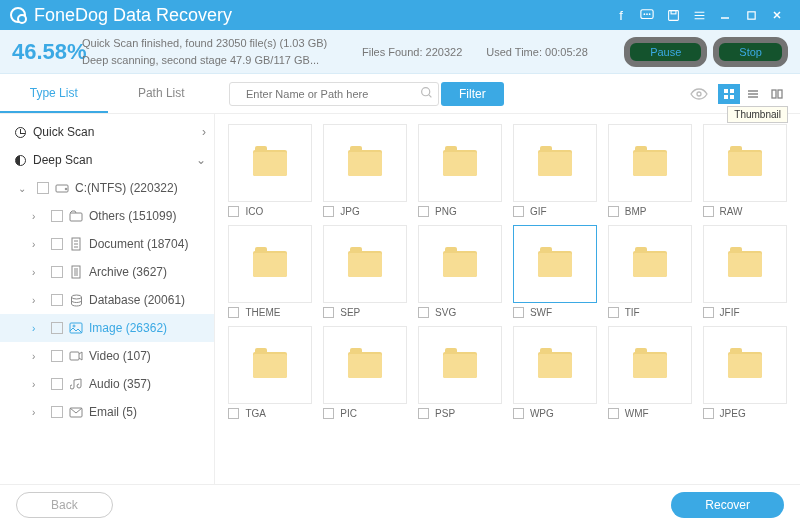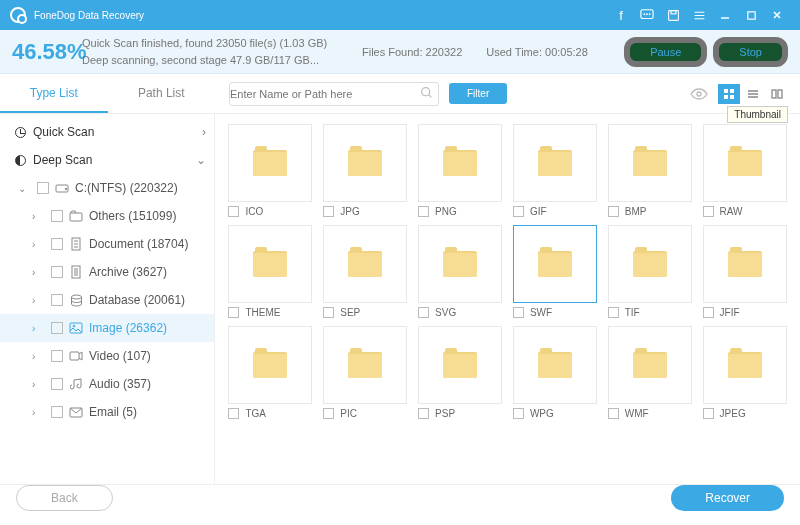--- a/index.html
+++ b/index.html
@@ -1,35 +1,35 @@
 <!DOCTYPE html>
 <html><head>
 <meta charset="utf-8">
 <style>
 *{box-sizing:border-box;margin:0;padding:0;font-family:-apple-system,Segoe UI,Arial,sans-serif}
 body{width:800px;height:525px;overflow:hidden;background:#fff;font-size:11px;color:#555}
 .titlebar{height:30px;background:#3ba9e4;color:#fff;display:flex;align-items:center;padding:0 10px}
 .titlebar .logo{width:16px;height:16px;border:2px solid #fff;border-radius:50%;margin-right:8px;position:relative}
 .titlebar .logo::after{content:"";position:absolute;width:6px;height:6px;border:2px solid #fff;border-radius:50%;right:-3px;bottom:-3px;background:#3ba9e4}
-.titlebar .title{font-size:10px}
+.titlebar .title{font-size:18px}
 .titlebar .spacer{flex:1}
 .titlebar .winbtn{width:26px;height:30px;display:flex;align-items:center;justify-content:center;cursor:pointer;font-size:13px}
 .statusbar{height:44px;background:#eaf5fc;display:flex;align-items:center;padding:0 12px;border-bottom:1px solid #d9ecf7}
 .pct{color:#3ba9e4;font-size:22px;font-weight:700;width:70px}
 .statustext{flex:0 0 280px;line-height:1.5;color:#777;font-size:11px}
 .statfield{color:#777;font-size:11px;margin-right:24px}
 .pillbtn{border:6px solid #737373;color:#3ba9e4;background:#14532d;border-radius:12px;padding:3px 20px;font-size:11px;cursor:pointer;margin-left:6px}
 .toolbar{height:40px;display:flex;align-items:center;border-bottom:1px solid #eee}
 .tabs{display:flex;width:215px}
 .tab{flex:1;text-align:center;padding:11px 16px;font-size:12px;color:#888;cursor:pointer}
 .tab.active{color:#3ba9e4;border-bottom:2px solid #3ba9e4}
 .searchwrap{position:relative;margin-left:14px}
-.search{width:210px;height:24px;border:1px solid #ddd;border-radius:3px;padding:0 26px 0 0;font-size:11px;color:#888}
+.search{width:210px;height:24px;border:1px solid #ddd;border-radius:3px;padding:0 26px 0 16px;font-size:11px;color:#888}
 .searchicon{position:absolute;right:6px;top:4px;color:#bbb}
-.filter{margin-left:10px;background:#3ba9e4;color:#fff;border:none;border-radius:3px;padding:5px 18px;font-size:10px;cursor:pointer}
+.filter{margin-left:2px;background:#3ba9e4;color:#fff;border:none;border-radius:3px;padding:5px 18px;font-size:12px;cursor:pointer}
 .viewbtns{margin-left:auto;margin-right:12px;display:flex;align-items:center;gap:2px;position:relative}
 .eye{color:#bbb;font-size:15px;margin-right:8px;cursor:pointer}
 .vbtn{width:22px;height:20px;display:flex;align-items:center;justify-content:center;cursor:pointer;color:#888;border:1px solid transparent}
 .vbtn.active{background:#3ba9e4;color:#fff}
 .tooltip{position:absolute;top:22px;right:0;background:#fffef0;border:1px solid #ccc;padding:2px 6px;font-size:10px;color:#333}
 .main{display:flex;height:370px}
 .sidebar{width:215px;border-right:1px solid #eee;overflow:hidden;padding-top:4px}
 .srow{display:flex;align-items:center;height:28px;padding:0 8px 0 12px;cursor:pointer;font-size:12px;color:#555}
 .srow.section{font-weight:500;color:#333}
 .srow.sel{background:#eaf5fc;color:#3ba9e4}
@@ -47,21 +47,21 @@
 .grid{display:grid;grid-template-columns:repeat(6,1fr);gap:8px}
 .cell{display:flex;flex-direction:column;align-items:center}
 .thumb{width:84px;height:78px;border:1px solid #e8e8e8;display:flex;align-items:center;justify-content:center;margin-bottom:4px}
 .thumb.sel{border:1px solid #3ba9e4}
 .folder{width:34px;height:26px;background:#f0d380;border-radius:2px;position:relative}
 .folder::before{content:"";position:absolute;top:-4px;left:2px;width:12px;height:5px;background:#f0d380;border-radius:2px 2px 0 0}
 .folder::after{content:"";position:absolute;top:2px;left:0;right:0;bottom:0;background:#f7dd94;border-radius:2px}
 .caprow{display:flex;align-items:center;width:84px;gap:6px}
 .caprow .cb{width:11px;height:11px;border:1px solid #bbb;flex-shrink:0}
 .caprow .lbl{font-size:10px;color:#666}
-.footer{height:41px;display:flex;align-items:flex-start;padding:0 16px;border-top:1px solid #eee}
+.footer{height:41px;display:flex;align-items:center;padding:0 16px;border-top:1px solid #eee}
 .back{border:1px solid #ccc;color:#aaa;background:#fff;border-radius:14px;padding:5px 34px;font-size:12px;cursor:pointer}
 .recover{margin-left:auto;background:#3ba9e4;color:#fff;border:none;border-radius:14px;padding:6px 34px;font-size:12px;cursor:pointer}
 svg{display:block}
 </style>
 </head>
 <body>
 
 <div class="titlebar">
   <div class="logo"></div>
   <div class="title">FoneDog Data Recovery</div>

